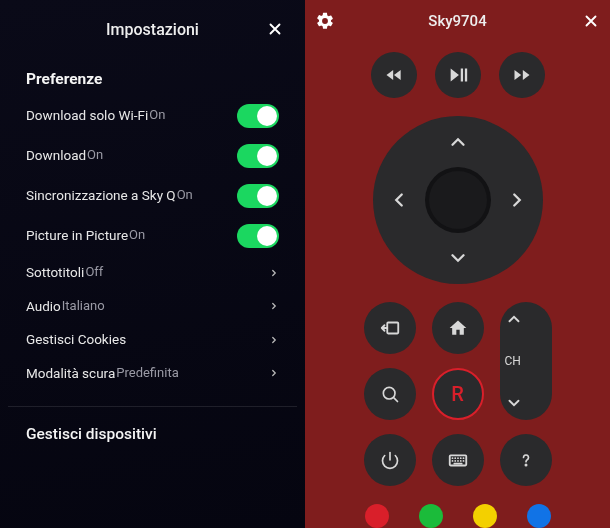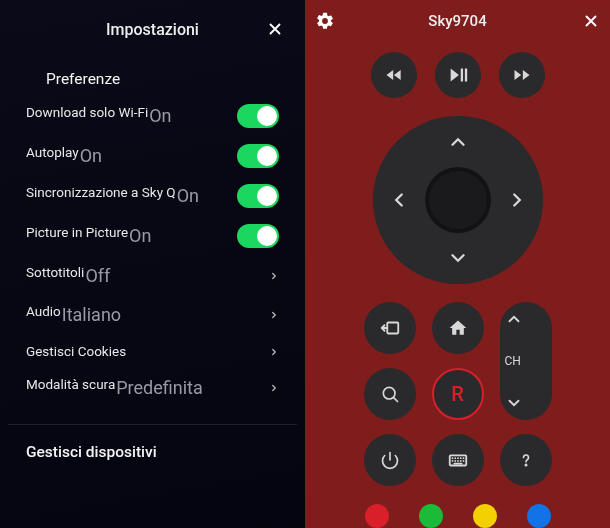--- a/index.html
+++ b/index.html
@@ -39,34 +39,33 @@
     right: 10px;
     top: 50%;
     transform: translateY(-50%);
     width: 24px; height: 24px;
     display:flex; align-items:center; justify-content:center;
     color:#fff;
     cursor:pointer;
   }
   .section-title {
     font-size: 15.5px;
-    font-weight: 400;
+    font-weight: 700;
     color: #f5f5f5;
     padding: 20px 18px 8px;
-    margin-left: 20px;
   }
   .row {
     display: flex;
     align-items: center;
     justify-content: space-between;
     padding: 8px 18px 8px;
   }
   .row-text { display:flex; flex-direction:row; gap:1px; }
   .row-label { font-size: 13.5px; color: #e8e8e8; line-height:1.3; }
-  .row-sub { font-size: 18px; color: #9a9aa5; line-height:1.3; }
+  .row-sub { font-size: 13px; color: #9a9aa5; line-height:1.3; }
   .toggle {
     width: 42px; height: 24px;
     border-radius: 12px;
     background: #1bd760;
     position: relative;
     flex: none;
   }
   .toggle::after {
     content:"";
     position:absolute;
@@ -244,21 +243,21 @@
   <div class="row">
     <div class="row-text">
       <span class="row-label">Download solo Wi-Fi</span>
       <span class="row-sub">On</span>
     </div>
     <div class="toggle"></div>
   </div>
 
   <div class="row">
     <div class="row-text">
-      <span class="row-label">Autoplay</span>
+      <span class="row-label">Download</span>
       <span class="row-sub">On</span>
     </div>
     <div class="toggle"></div>
   </div>
 
   <div class="row">
     <div class="row-text">
       <span class="row-label">Sincronizzazione a Sky Q</span>
       <span class="row-sub">On</span>
     </div>

